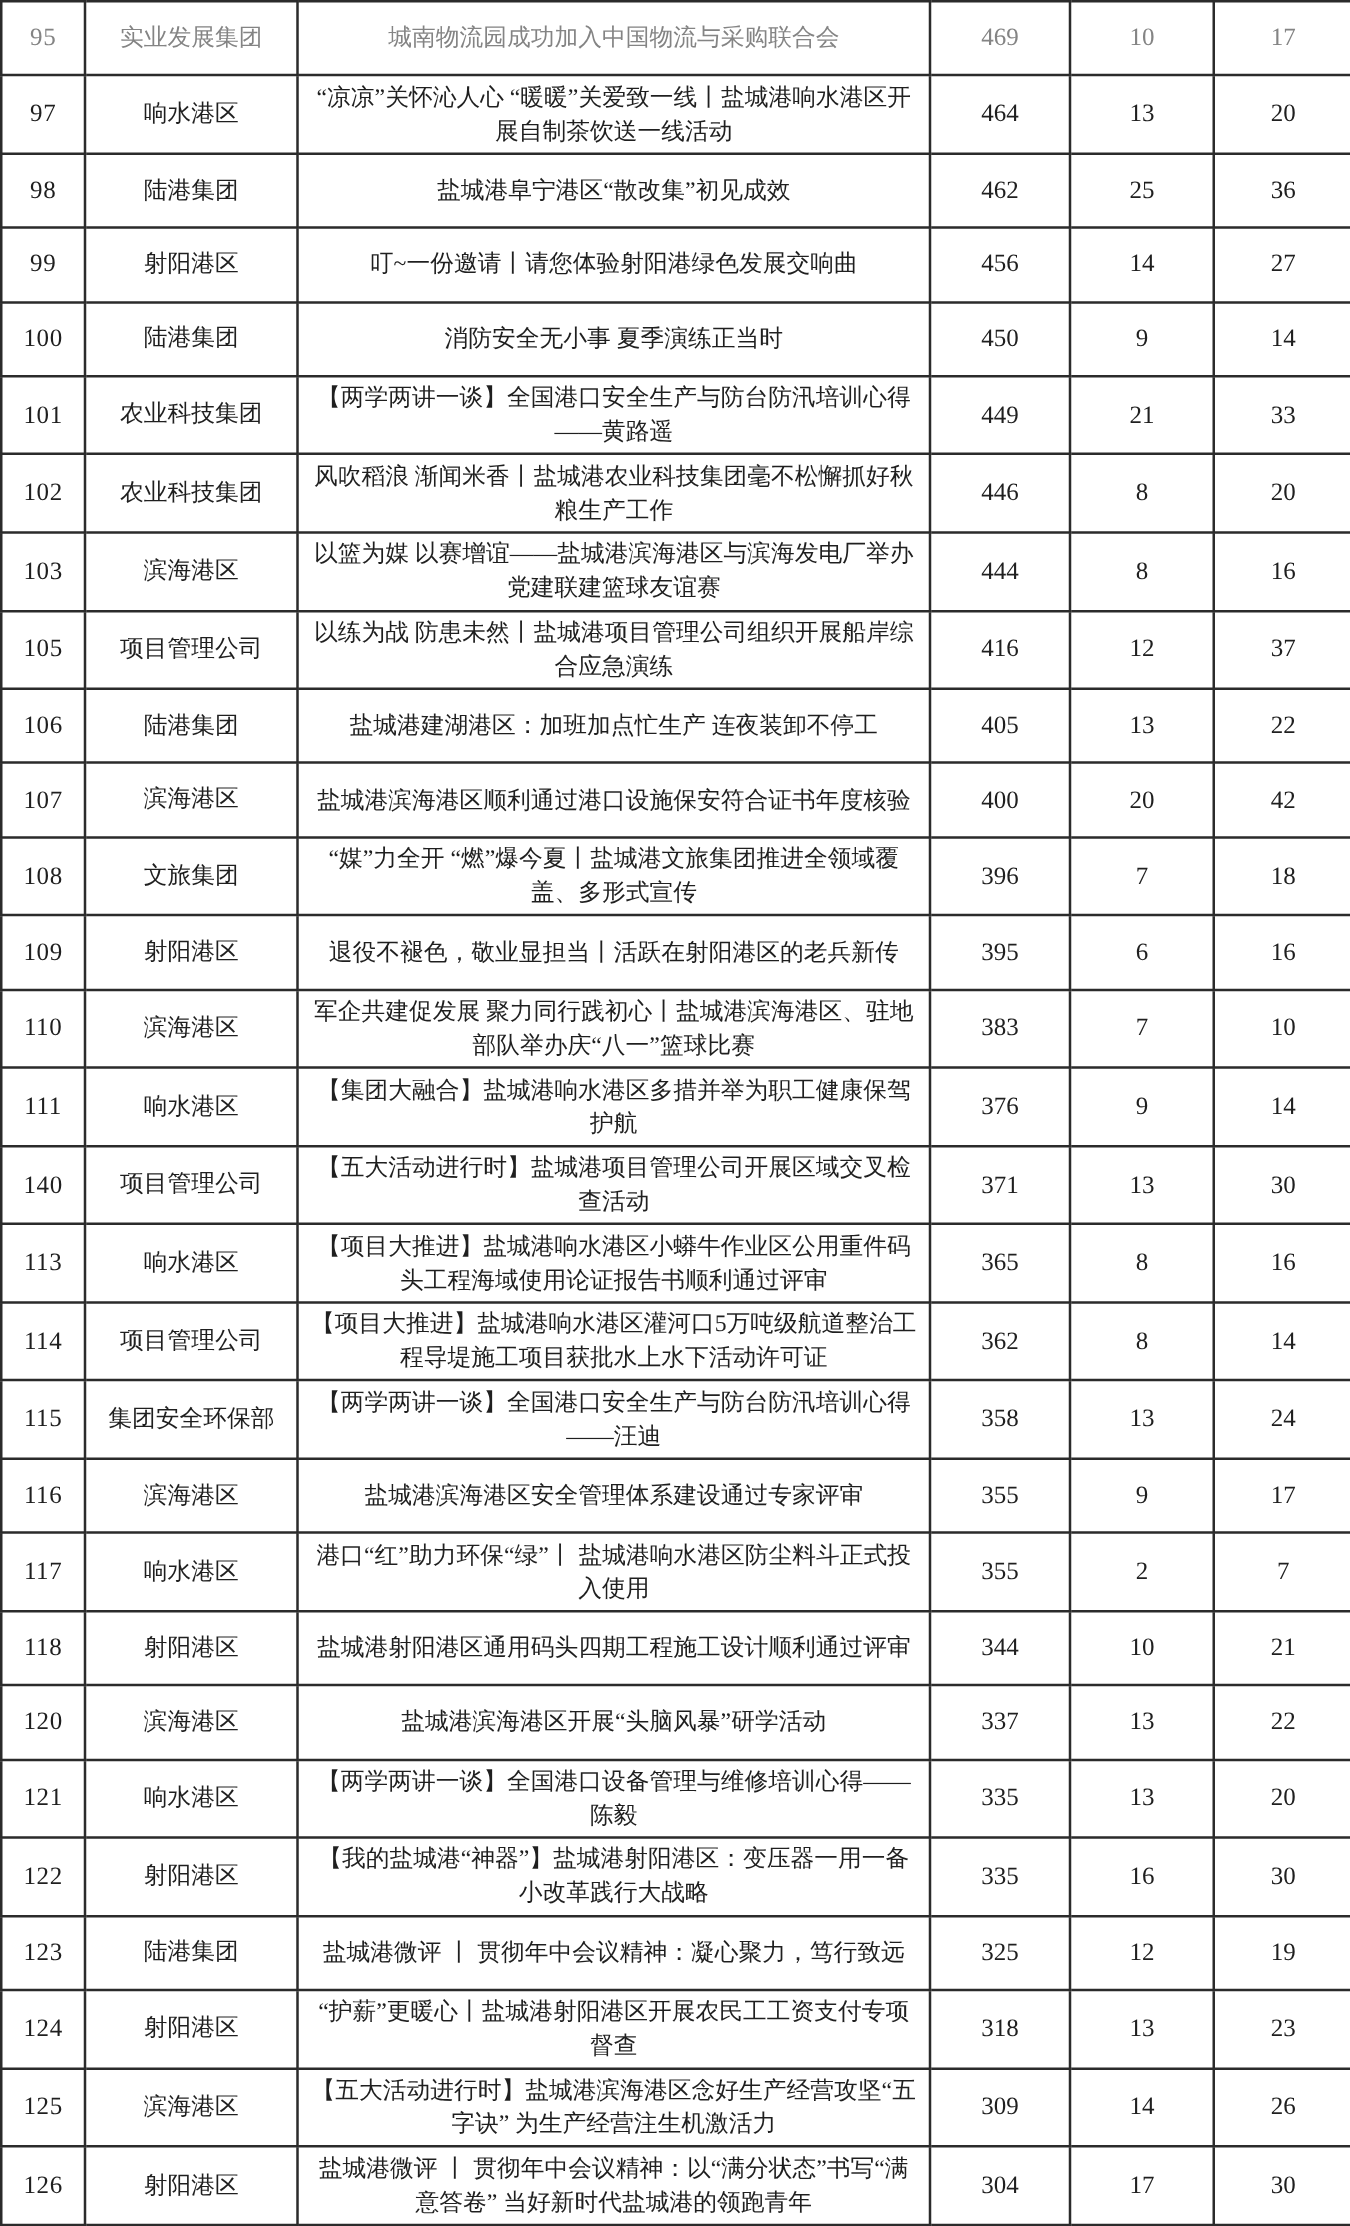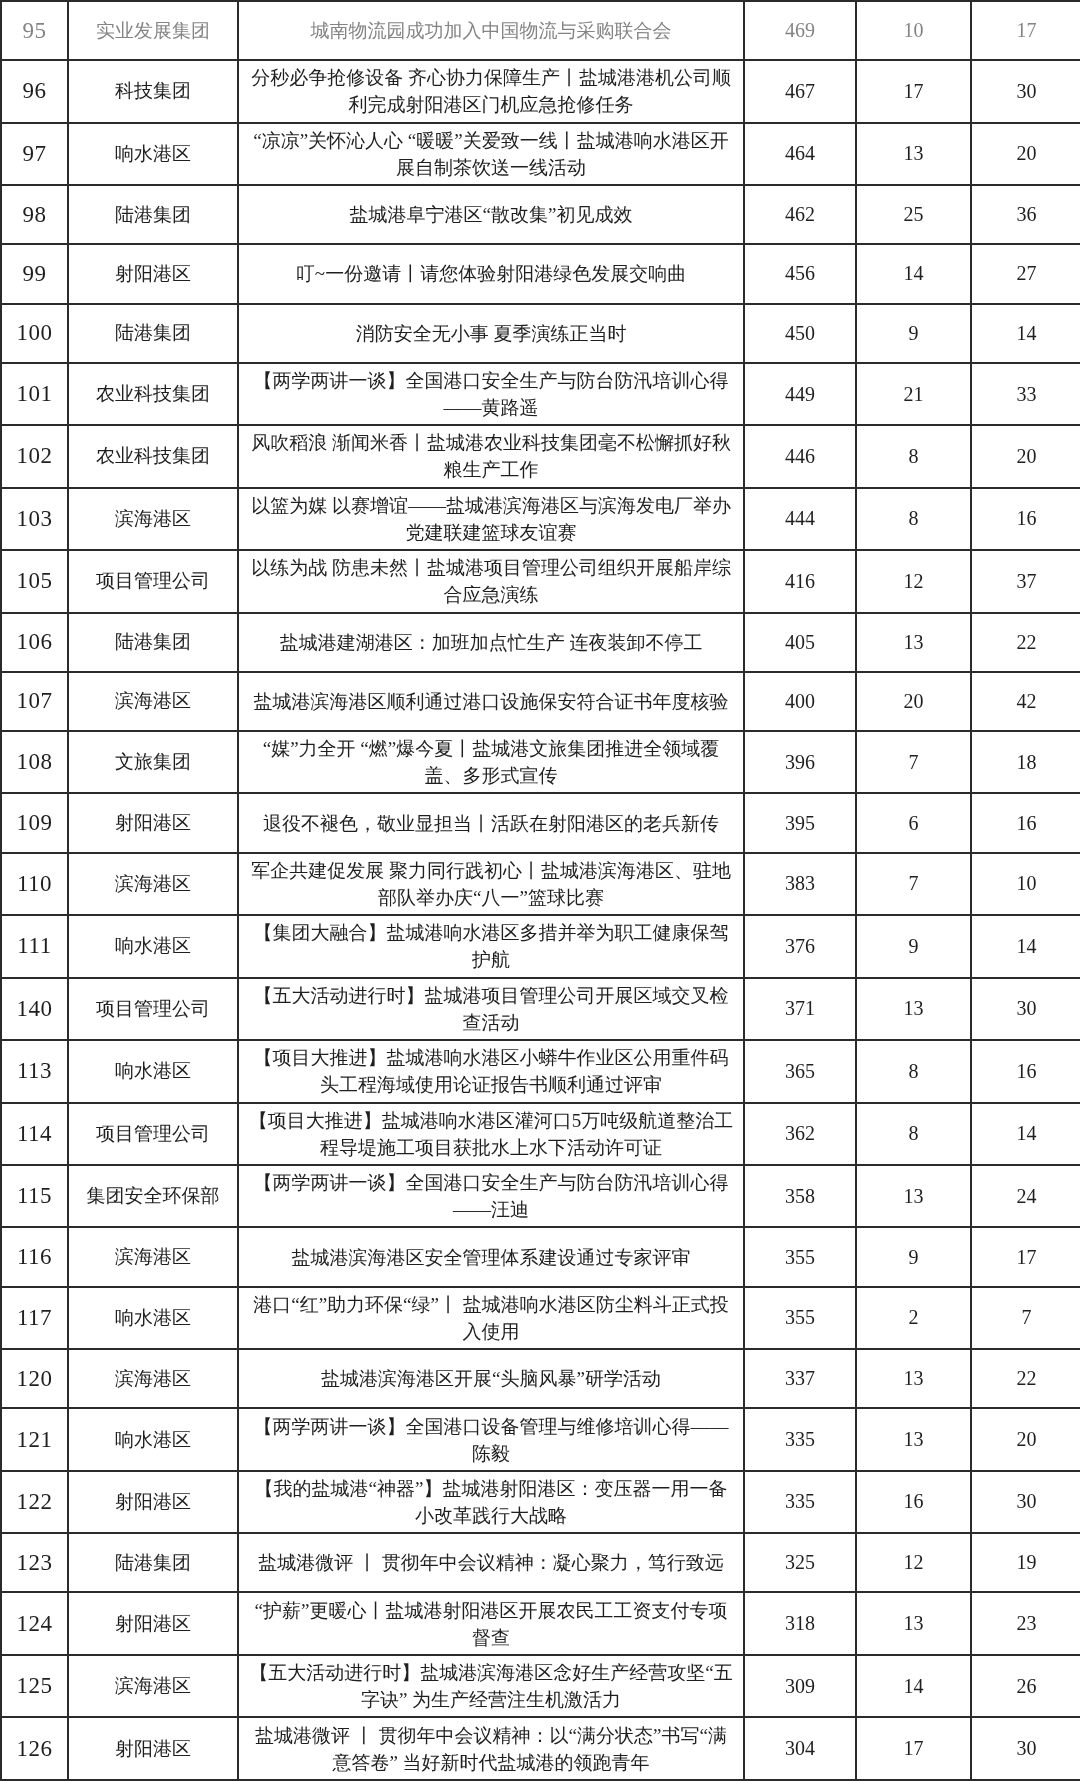--- a/index.html
+++ b/index.html
@@ -26,21 +26,21 @@
     text-align: center;
     vertical-align: middle;
     padding: 1px 9px;
     overflow: hidden;
   }
   table.rank-table tr { height: 55px; }
   table.rank-table td:last-child { border-right: none; }
   table.rank-table td:first-child { border-left-width: 2px; }
 
   td.c-num {
-    font-size: 23px;
+    font-size: 20px;
     letter-spacing: 0.5px;
     padding: 1px 2px;
     border-radius: 13px;
   }
   td.c-org {
     font-size: 19px;
     line-height: 26px;
     padding: 1px 4px;
   }
   td.c-title {
@@ -70,28 +70,20 @@
     <tbody id="table-body">
         <tr class="muted">
     <td class="c-num">95</td>
     <td class="c-org">实业发展集团</td>
     <td class="c-title">城南物流园成功加入中国物流与采购联合会</td>
     <td class="c-val">469</td>
     <td class="c-val">10</td>
     <td class="c-val">17</td>
   </tr>
         <tr>
-    <td class="c-num">96</td>
-    <td class="c-org">科技集团</td>
-    <td class="c-title">分秒必争抢修设备 齐心协力保障生产丨盐城港港机公司顺利完成射阳港区门机应急抢修任务</td>
-    <td class="c-val">467</td>
-    <td class="c-val">17</td>
-    <td class="c-val">30</td>
-  </tr>
-        <tr>
     <td class="c-num">97</td>
     <td class="c-org">响水港区</td>
     <td class="c-title">“凉凉”关怀沁人心 “暖暖”关爱致一线丨盐城港响水港区开展自制茶饮送一线活动</td>
     <td class="c-val">464</td>
     <td class="c-val">13</td>
     <td class="c-val">20</td>
   </tr>
         <tr>
     <td class="c-num">98</td>
     <td class="c-org">陆港集团</td>
@@ -238,20 +230,28 @@
   </tr>
         <tr>
     <td class="c-num">117</td>
     <td class="c-org">响水港区</td>
     <td class="c-title">港口“红”助力环保“绿”丨 盐城港响水港区防尘料斗正式投入使用</td>
     <td class="c-val">355</td>
     <td class="c-val">2</td>
     <td class="c-val">7</td>
   </tr>
         <tr>
+    <td class="c-num">118</td>
+    <td class="c-org">射阳港区</td>
+    <td class="c-title">盐城港射阳港区通用码头四期工程施工设计顺利通过评审</td>
+    <td class="c-val">344</td>
+    <td class="c-val">10</td>
+    <td class="c-val">21</td>
+  </tr>
+        <tr>
     <td class="c-num">120</td>
     <td class="c-org">滨海港区</td>
     <td class="c-title">盐城港滨海港区开展“头脑风暴”研学活动</td>
     <td class="c-val">337</td>
     <td class="c-val">13</td>
     <td class="c-val">22</td>
   </tr>
         <tr>
     <td class="c-num">121</td>
     <td class="c-org">响水港区</td>

